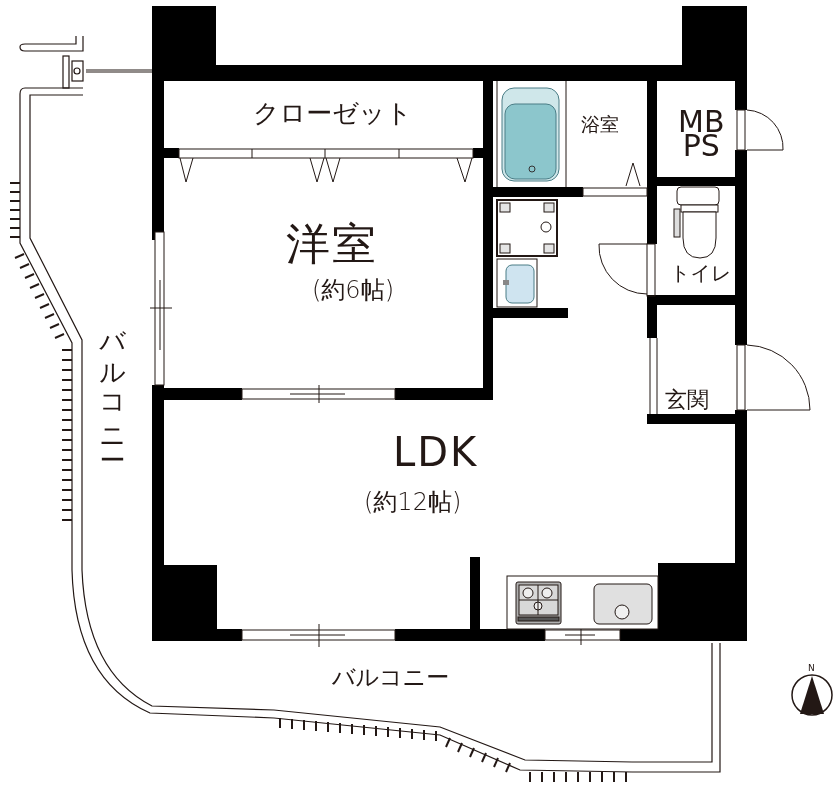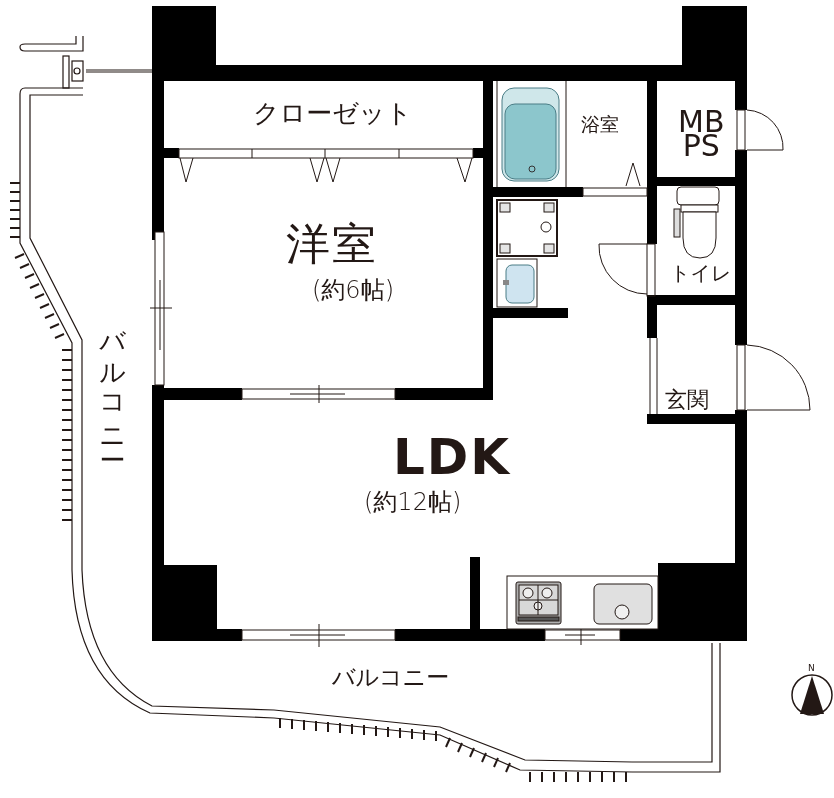--- a/index.html
+++ b/index.html
@@ -255,21 +255,21 @@
   <g>
     <circle cx="812" cy="695" r="20" fill="#fff" stroke="#231815" stroke-width="1.5"></circle>
     <polygon points="812,676 800,714 824,714" fill="#231815"></polygon>
     <text x="808" y="671" font-size="9" fill="#231815" font-family="DejaVu Sans, sans-serif">N</text>
   </g>
 </svg>
 
 <div class="lbl small" style="left:253px;top:100px;font-size:26px;">クローゼット</div>
 <div class="lbl room-name" style="left:266px;top:222px;margin-left:20px;">洋室</div>
 <div class="lbl room-size" style="left:268px;top:278px;margin-left:44px;">(約6帖)</div>
-<div class="lbl room-name" style="left:393px;top:432px;font-size:50px;font-weight:700;">LDK</div>
+<div class="lbl room-name" style="left:393px;top:432px;font-size:40px;font-weight:400;">LDK</div>
 <div class="lbl room-size" style="left:364px;top:490px;">(約12帖)</div>
 <div class="lbl small" style="left:581px;top:115px;font-size:19px;text-align:center;">浴室</div>
 <div class="lbl mbps" style="left:678px;top:110px;">
   <div>MB</div>
   <div>PS</div>
 </div>
 <div class="lbl small" style="left:670px;top:263px;font-size:20px;">トイレ</div>
 <div class="lbl small" style="left:665px;top:357px;font-size:22px;margin-top:32px;">玄関</div>
 <div class="lbl vert" style="left:100px;top:312px;">バルコニー</div>
 <div class="lbl small" style="left:332px;top:666px;font-size:23px;">バルコニー</div>

